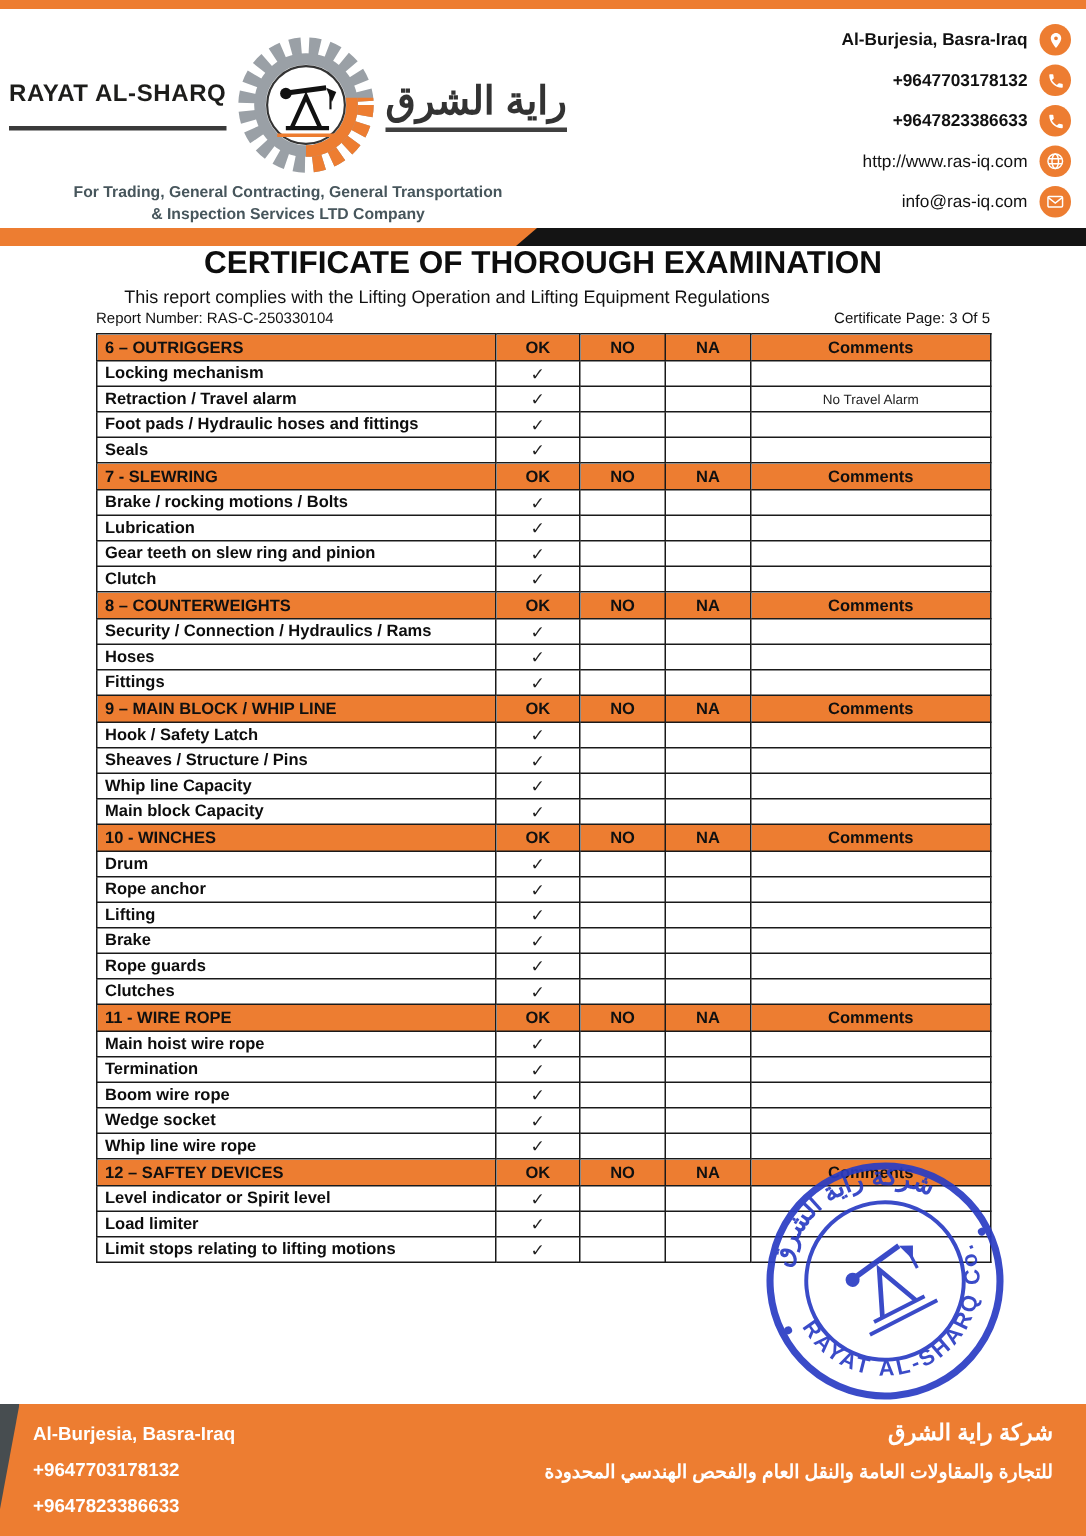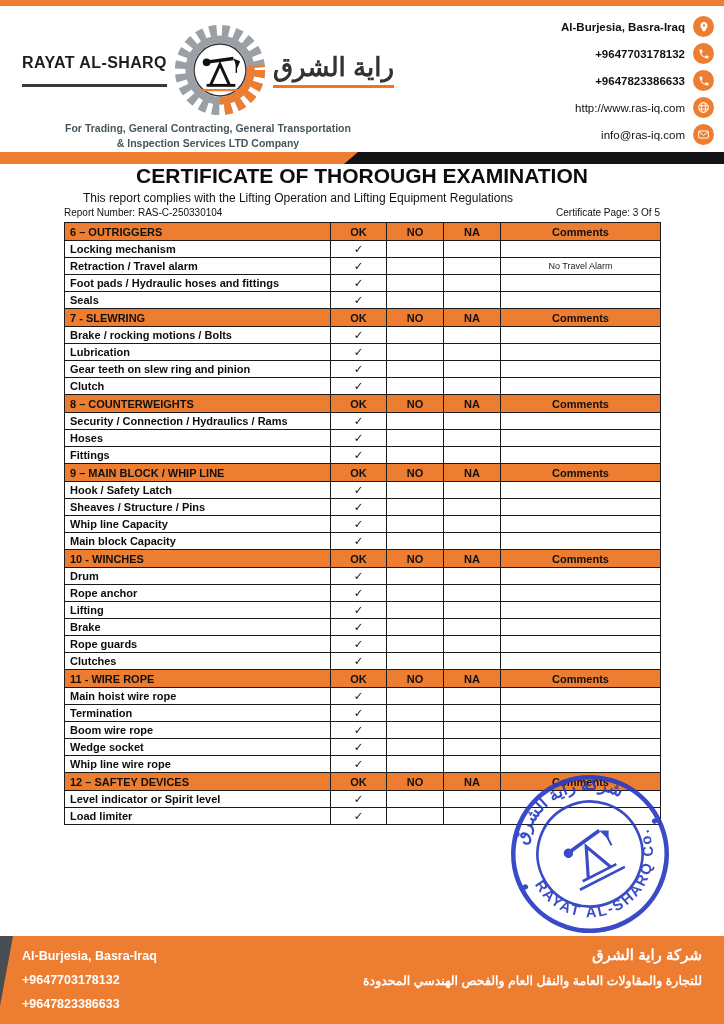--- a/index.html
+++ b/index.html
@@ -2,24 +2,24 @@
 <html><head>
 <meta charset="utf-8">
 <style>
   * { margin:0; padding:0; box-sizing:border-box; }
   html,body { width:724px; height:1024px; background:#ffffff; font-family:"Liberation Sans",sans-serif; }
   .page { position:relative; width:724px; height:1024px; background:#fff; overflow:hidden; }
 
   .top-bar { position:absolute; top:0; left:0; width:724px; height:6px; background:#ED7D31; }
 
   
-  .logo-block { position:absolute; left:50px; top:22px; width:316px; }
+  .logo-block { position:absolute; left:34px; top:22px; width:316px; }
   .logo-row { display:flex; align-items:center; justify-content:center; gap:5px; }
   .company-name { font-size:16px; font-weight:700; color:#1d1d1b; letter-spacing:.4px; border-bottom:3px solid #3a3a3a; padding-bottom:12px; white-space:nowrap; }
-  .company-name-ar { font-size:26px; font-weight:700; color:#333; border-bottom:3px solid #f97316; padding-bottom:2px; white-space:nowrap; }
+  .company-name-ar { font-size:26px; font-weight:700; color:#333; border-bottom:3px solid #404040; padding-bottom:2px; white-space:nowrap; }
   .gear-svg { width:96px; height:96px; flex:0 0 auto; }
   .tagline { margin-top:3px; text-align:center; color:#47565c; font-weight:700; font-size:10.5px; line-height:1.4; }
 
   .contacts { position:absolute; right:10px; top:16px; display:flex; flex-direction:column; gap:6px; align-items:flex-end; }
   .contact-row { display:flex; align-items:center; gap:8px; height:21px; }
   .contact-text { font-size:11.5px; color:#111; }
   .contact-text.bold { font-weight:700; }
   .contact-icon { width:21px; height:21px; border-radius:50%; background:#ED7D31; display:flex; align-items:center; justify-content:center; flex:0 0 auto; }
 
   
@@ -407,20 +407,27 @@
             <td class="check"></td>
             <td class="comment"></td>
           </tr>
           <tr class="item">
             <td class="item-label">Load limiter</td>
             <td class="check">✓</td>
             <td class="check"></td>
             <td class="check"></td>
             <td class="comment"></td>
           </tr>
+          <tr class="item">
+            <td class="item-label">Limit stops relating to lifting motions</td>
+            <td class="check">✓</td>
+            <td class="check"></td>
+            <td class="check"></td>
+            <td class="comment"></td>
+          </tr>
         </tbody>
     </table>
   </div>
 
   <svg class="stamp" viewBox="0 0 160 160">
     <g transform="rotate(-27 80 80)">
       <circle cx="80" cy="80" r="73" fill="none" stroke="#2a3cc4" stroke-width="4.5"></circle>
       <circle cx="80" cy="80" r="50" fill="none" stroke="#2a3cc4" stroke-width="2.5"></circle>
       <path id="stamp-arc-top" d="M 19,80 A 61,61 0 1 1 141,80" fill="none"></path>
       <path id="stamp-arc-bottom" d="M 20,80 A 60,60 0 0 0 140,80" fill="none"></path>

